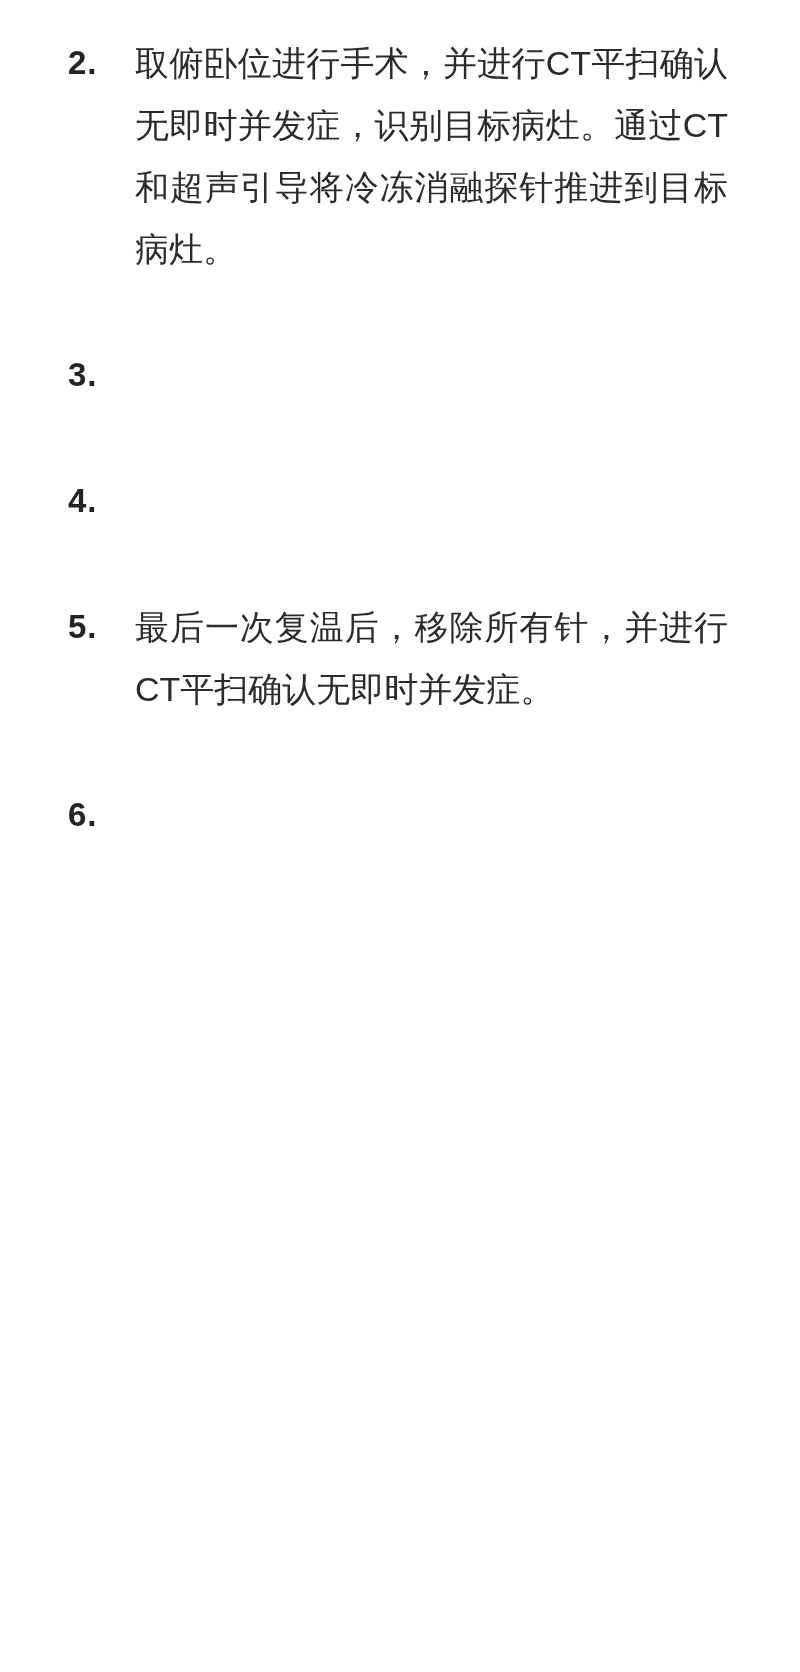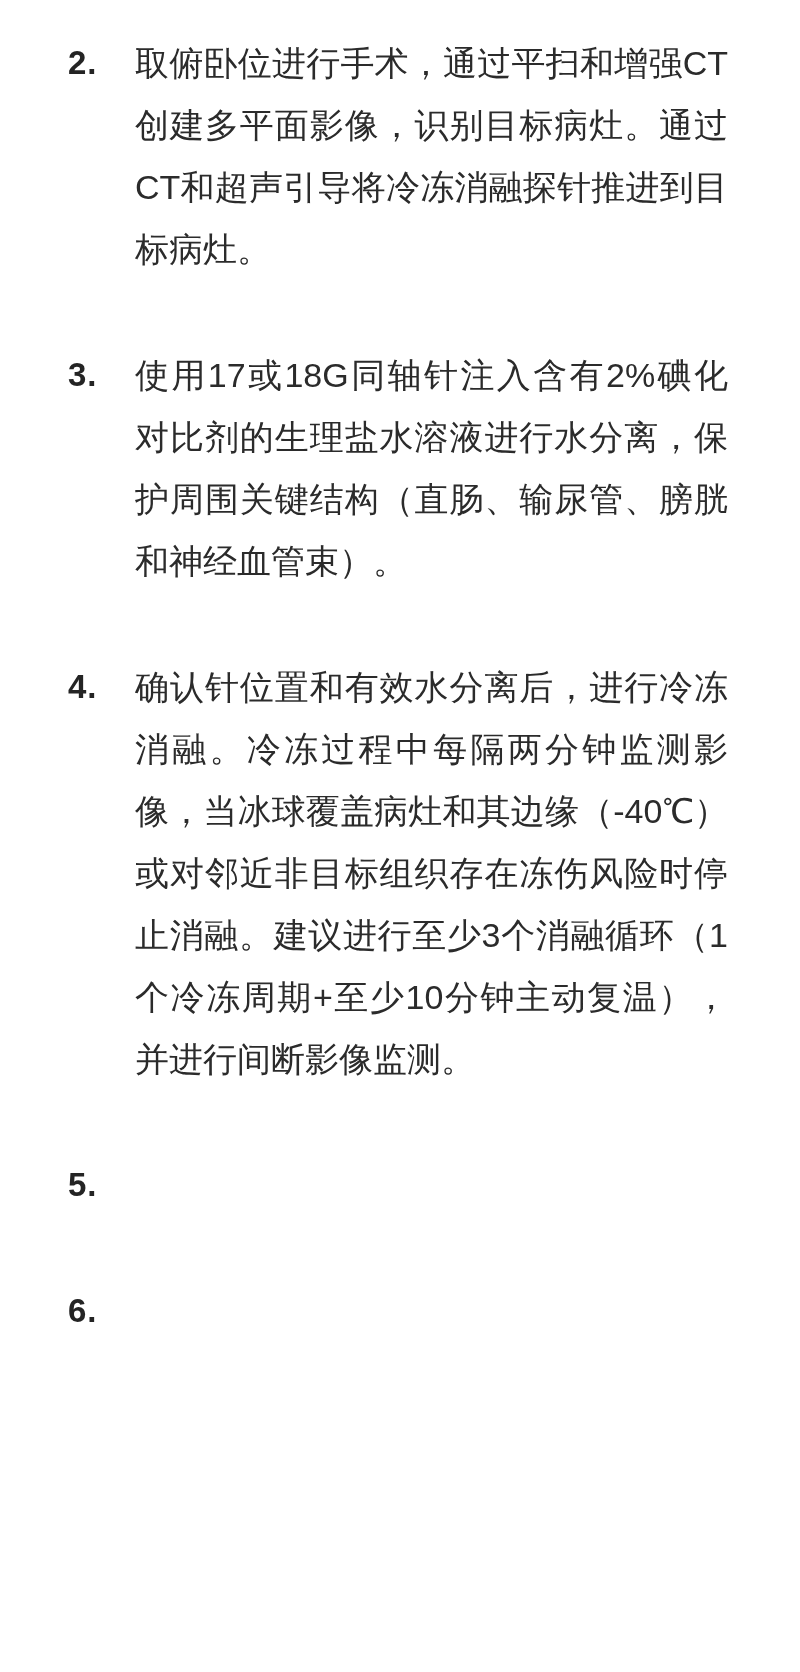--- a/index.html
+++ b/index.html
@@ -52,34 +52,33 @@
     color: #2b2b2b;
   }
 </style>
 </head>
 <body>
 
 <main class="doc">
 
   <div class="item">
     <span class="num">2.</span>
-    <p class="txt">取俯卧位进行手术，通过平扫和增强CT创建多平面影像，识别目标病灶。通过CT和超声引导将冷冻消融探针推进到目标病灶。</p>
+    <p class="txt">取俯卧位进行手术，并进行CT平扫确认无即时并发症，识别目标病灶。通过CT和超声引导将冷冻消融探针推进到目标病灶。</p>
   </div>
 
   <div class="item">
     <span class="num">3.</span>
-    <p class="txt">使用17或18G同轴针注入含有2%碘化对比剂的生理盐水溶液进行水分离，保护周围关键结构（直肠、输尿管、膀胱和神经血管束）。</p>
   </div>
 
   <div class="item">
     <span class="num">4.</span>
-    <p class="txt">确认针位置和有效水分离后，进行冷冻消融。冷冻过程中每隔两分钟监测影像，当冰球覆盖病灶和其边缘（-40℃）或对邻近非目标组织存在冻伤风险时停止消融。建议进行至少3个消融循环（1个冷冻周期+至少10分钟主动复温），并进行间断影像监测。</p>
   </div>
 
   <div class="item">
     <span class="num">5.</span>
+    <p class="txt">最后一次复温后，移除所有针，并进行CT平扫确认无即时并发症。</p>
   </div>
 
   <div class="item">
     <span class="num">6.</span>
   </div>
 
 </main>
 
 </body></html>

